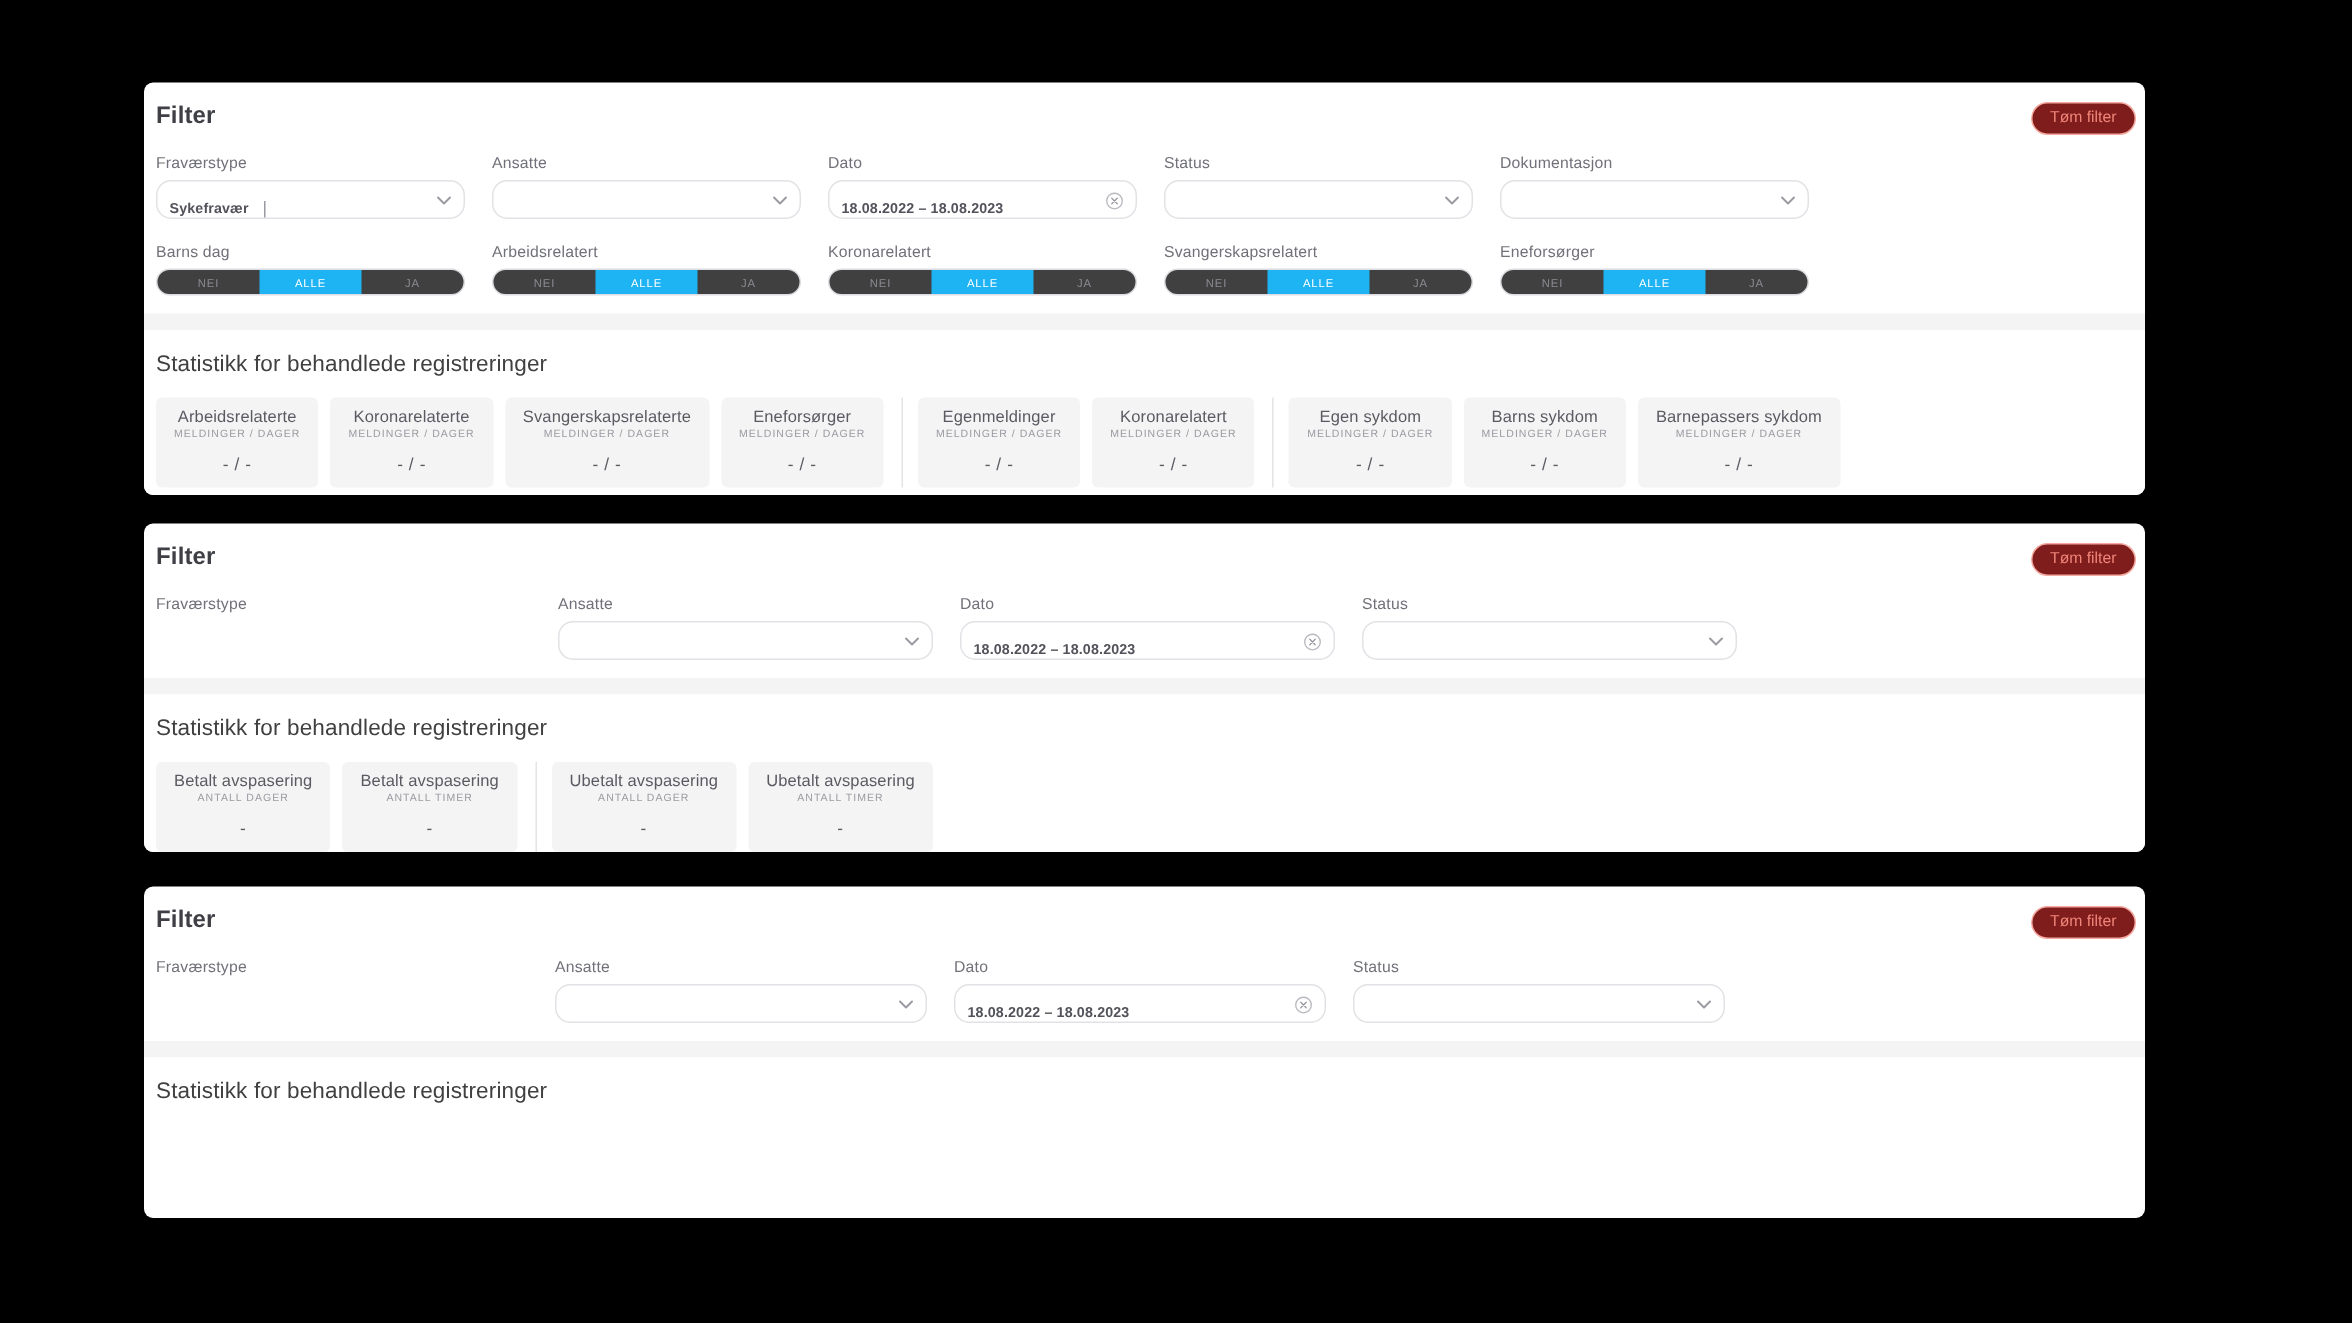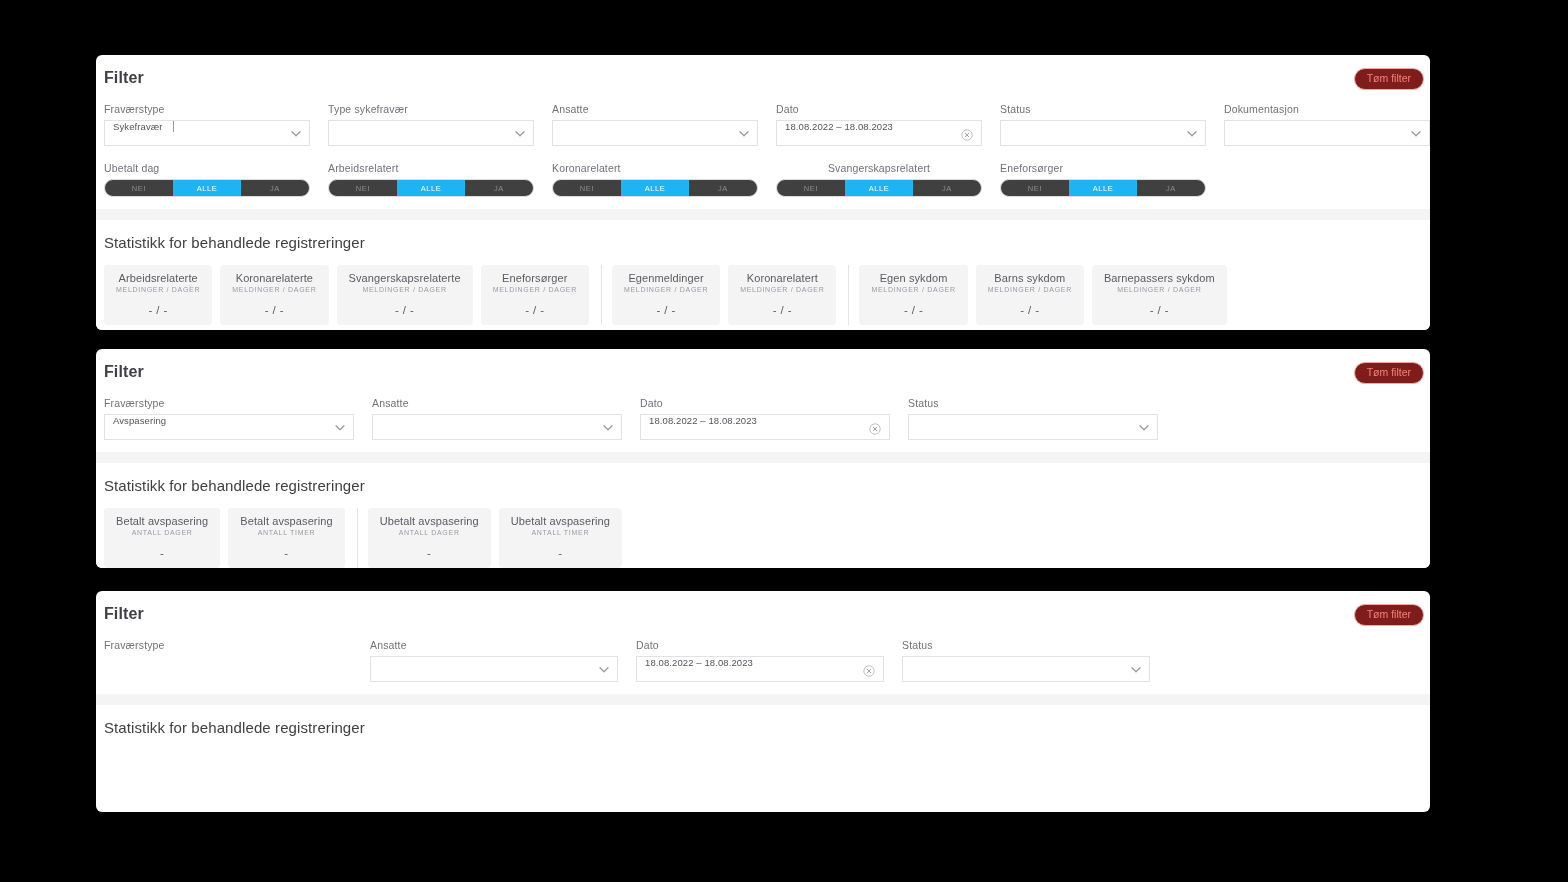--- a/index.html
+++ b/index.html
@@ -45,25 +45,26 @@
   .filter-row { display: flex; padding-left: 8px; }
   .field { margin-bottom: 12px; }
   .field-label {
     font-size: 10.5px; color: #71717a; font-weight: 400;
     margin-bottom: 5px; letter-spacing: 0.15px;
   }
   .select-box {
     position: relative;
     height: 26px;
     border: 1px solid #e2e2e6;
-    border-radius: 0;
+    border-radius: 10px;
     background: #ffffff;
-    display: flex; align-items: flex-start;
+    display: flex; align-items: flex-end;
     padding: 0 26px 0 8px;
     cursor: pointer;
+    font-weight: bold;
   }
   .select-value {
     font-size: 9.5px; color: #52525b; white-space: nowrap; overflow: hidden;
     letter-spacing: 0.1px;
   }
   .caret {
     position: absolute; right: 8px; top: 50%; transform: translateY(-50%);
     width: 11px; height: 11px;
   }
   .caret svg { display: block; }
@@ -156,31 +157,20 @@
             <span class="select-value">Sykefravær</span>
             <span class="caretblink"></span>
             <span class="caret">
               <svg viewBox="0 0 12 12" width="12" height="12">
                   <path d="M2 4.2 L6 8.2 L10 4.2" fill="none" stroke="#9a9aa2" stroke-width="1.3" stroke-linecap="round" stroke-linejoin="round"></path>
                 </svg>
             </span>
           </div>
         </div>
 
-        <div class="field" style="width:206px; margin-right:18px;">
-          <div class="field-label">Type sykefravær</div>
-          <div class="select-box">
-            <span class="select-value"></span>
-            <span class="caret">
-              <svg viewBox="0 0 12 12" width="12" height="12">
-                  <path d="M2 4.2 L6 8.2 L10 4.2" fill="none" stroke="#9a9aa2" stroke-width="1.3" stroke-linecap="round" stroke-linejoin="round"></path>
-                </svg>
-            </span>
-          </div>
-        </div>
 
         <div class="field" style="width:206px; margin-right:18px;">
           <div class="field-label">Ansatte</div>
           <div class="select-box">
             <span class="select-value"></span>
             <span class="caret">
               <svg viewBox="0 0 12 12" width="12" height="12">
                   <path d="M2 4.2 L6 8.2 L10 4.2" fill="none" stroke="#9a9aa2" stroke-width="1.3" stroke-linecap="round" stroke-linejoin="round"></path>
                 </svg>
             </span>
@@ -220,21 +210,21 @@
               <svg viewBox="0 0 12 12" width="12" height="12">
                   <path d="M2 4.2 L6 8.2 L10 4.2" fill="none" stroke="#9a9aa2" stroke-width="1.3" stroke-linecap="round" stroke-linejoin="round"></path>
                 </svg>
             </span>
           </div>
         </div>
       </div>
 
       <div class="filter-row" style="margin-top:4px;">
         <div class="field" style="width:206px; margin-right:18px;">
-          <div class="field-label">Ubetalt dag</div>
+          <div class="field-label">Barns dag</div>
           <div class="toggle">
             <div class="seg">NEI</div>
             <div class="seg active">ALLE</div>
             <div class="seg">JA</div>
           </div>
         </div>
         <div class="field" style="width:206px; margin-right:18px;">
           <div class="field-label">Arbeidsrelatert</div>
           <div class="toggle">
             <div class="seg">NEI</div>
@@ -243,21 +233,21 @@
           </div>
         </div>
         <div class="field" style="width:206px; margin-right:18px;">
           <div class="field-label">Koronarelatert</div>
           <div class="toggle">
             <div class="seg">NEI</div>
             <div class="seg active">ALLE</div>
             <div class="seg">JA</div>
           </div>
         </div>
-        <div class="field" style="width:206px; margin-right:18px;text-align:center;">
+        <div class="field" style="width:206px; margin-right:18px;">
           <div class="field-label">Svangerskapsrelatert</div>
           <div class="toggle">
             <div class="seg">NEI</div>
             <div class="seg active">ALLE</div>
             <div class="seg">JA</div>
           </div>
         </div>
         <div class="field" style="width:206px;">
           <div class="field-label">Eneforsørger</div>
           <div class="toggle">
@@ -330,28 +320,20 @@
   </div>
 
   <div class="panel panel-2">
     <div class="filter-section">
       <div class="filter-title">Filter</div>
       <button class="clear-filter">Tøm filter</button>
 
       <div class="filter-row">
         <div class="field" style="width:250px; margin-right:18px;">
           <div class="field-label">Fraværstype</div>
-          <div class="select-box">
-            <span class="select-value">Avspasering</span>
-            <span class="caret">
-              <svg viewBox="0 0 12 12" width="12" height="12">
-                  <path d="M2 4.2 L6 8.2 L10 4.2" fill="none" stroke="#9a9aa2" stroke-width="1.3" stroke-linecap="round" stroke-linejoin="round"></path>
-                </svg>
-            </span>
-          </div>
         </div>
         <div class="field" style="width:250px; margin-right:18px;">
           <div class="field-label">Ansatte</div>
           <div class="select-box">
             <span class="select-value"></span>
             <span class="caret">
               <svg viewBox="0 0 12 12" width="12" height="12">
                   <path d="M2 4.2 L6 8.2 L10 4.2" fill="none" stroke="#9a9aa2" stroke-width="1.3" stroke-linecap="round" stroke-linejoin="round"></path>
                 </svg>
             </span>

